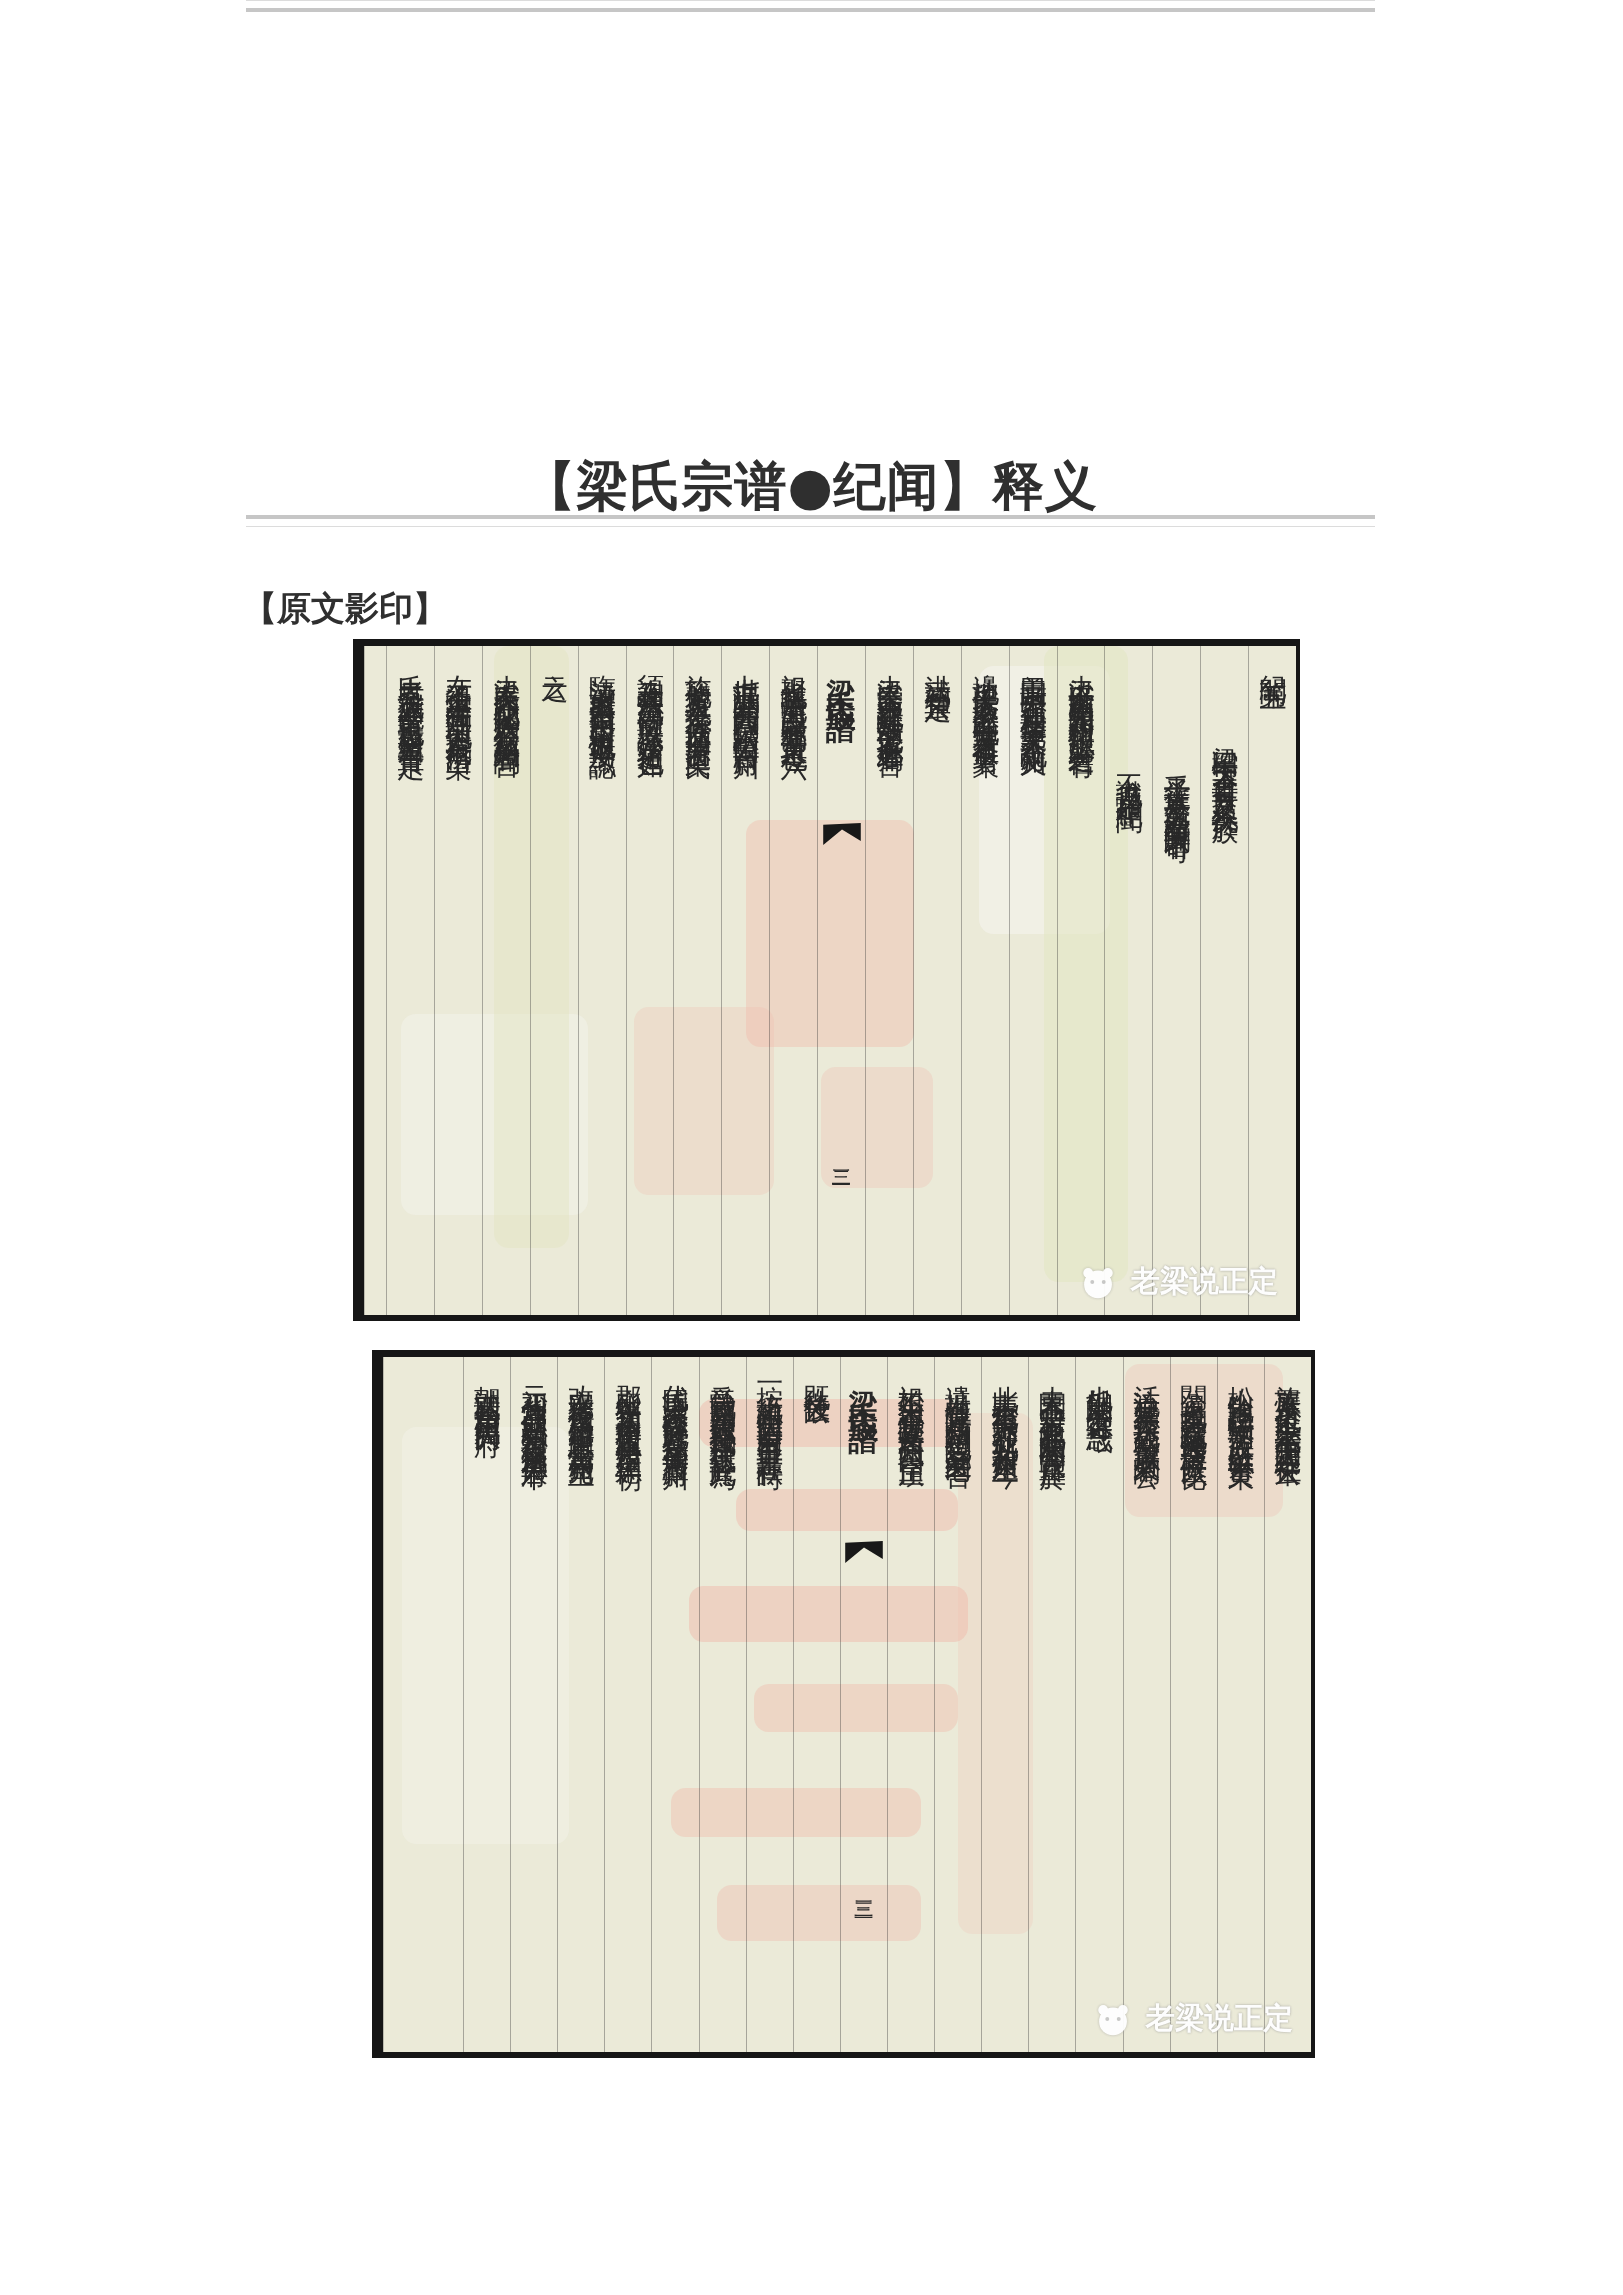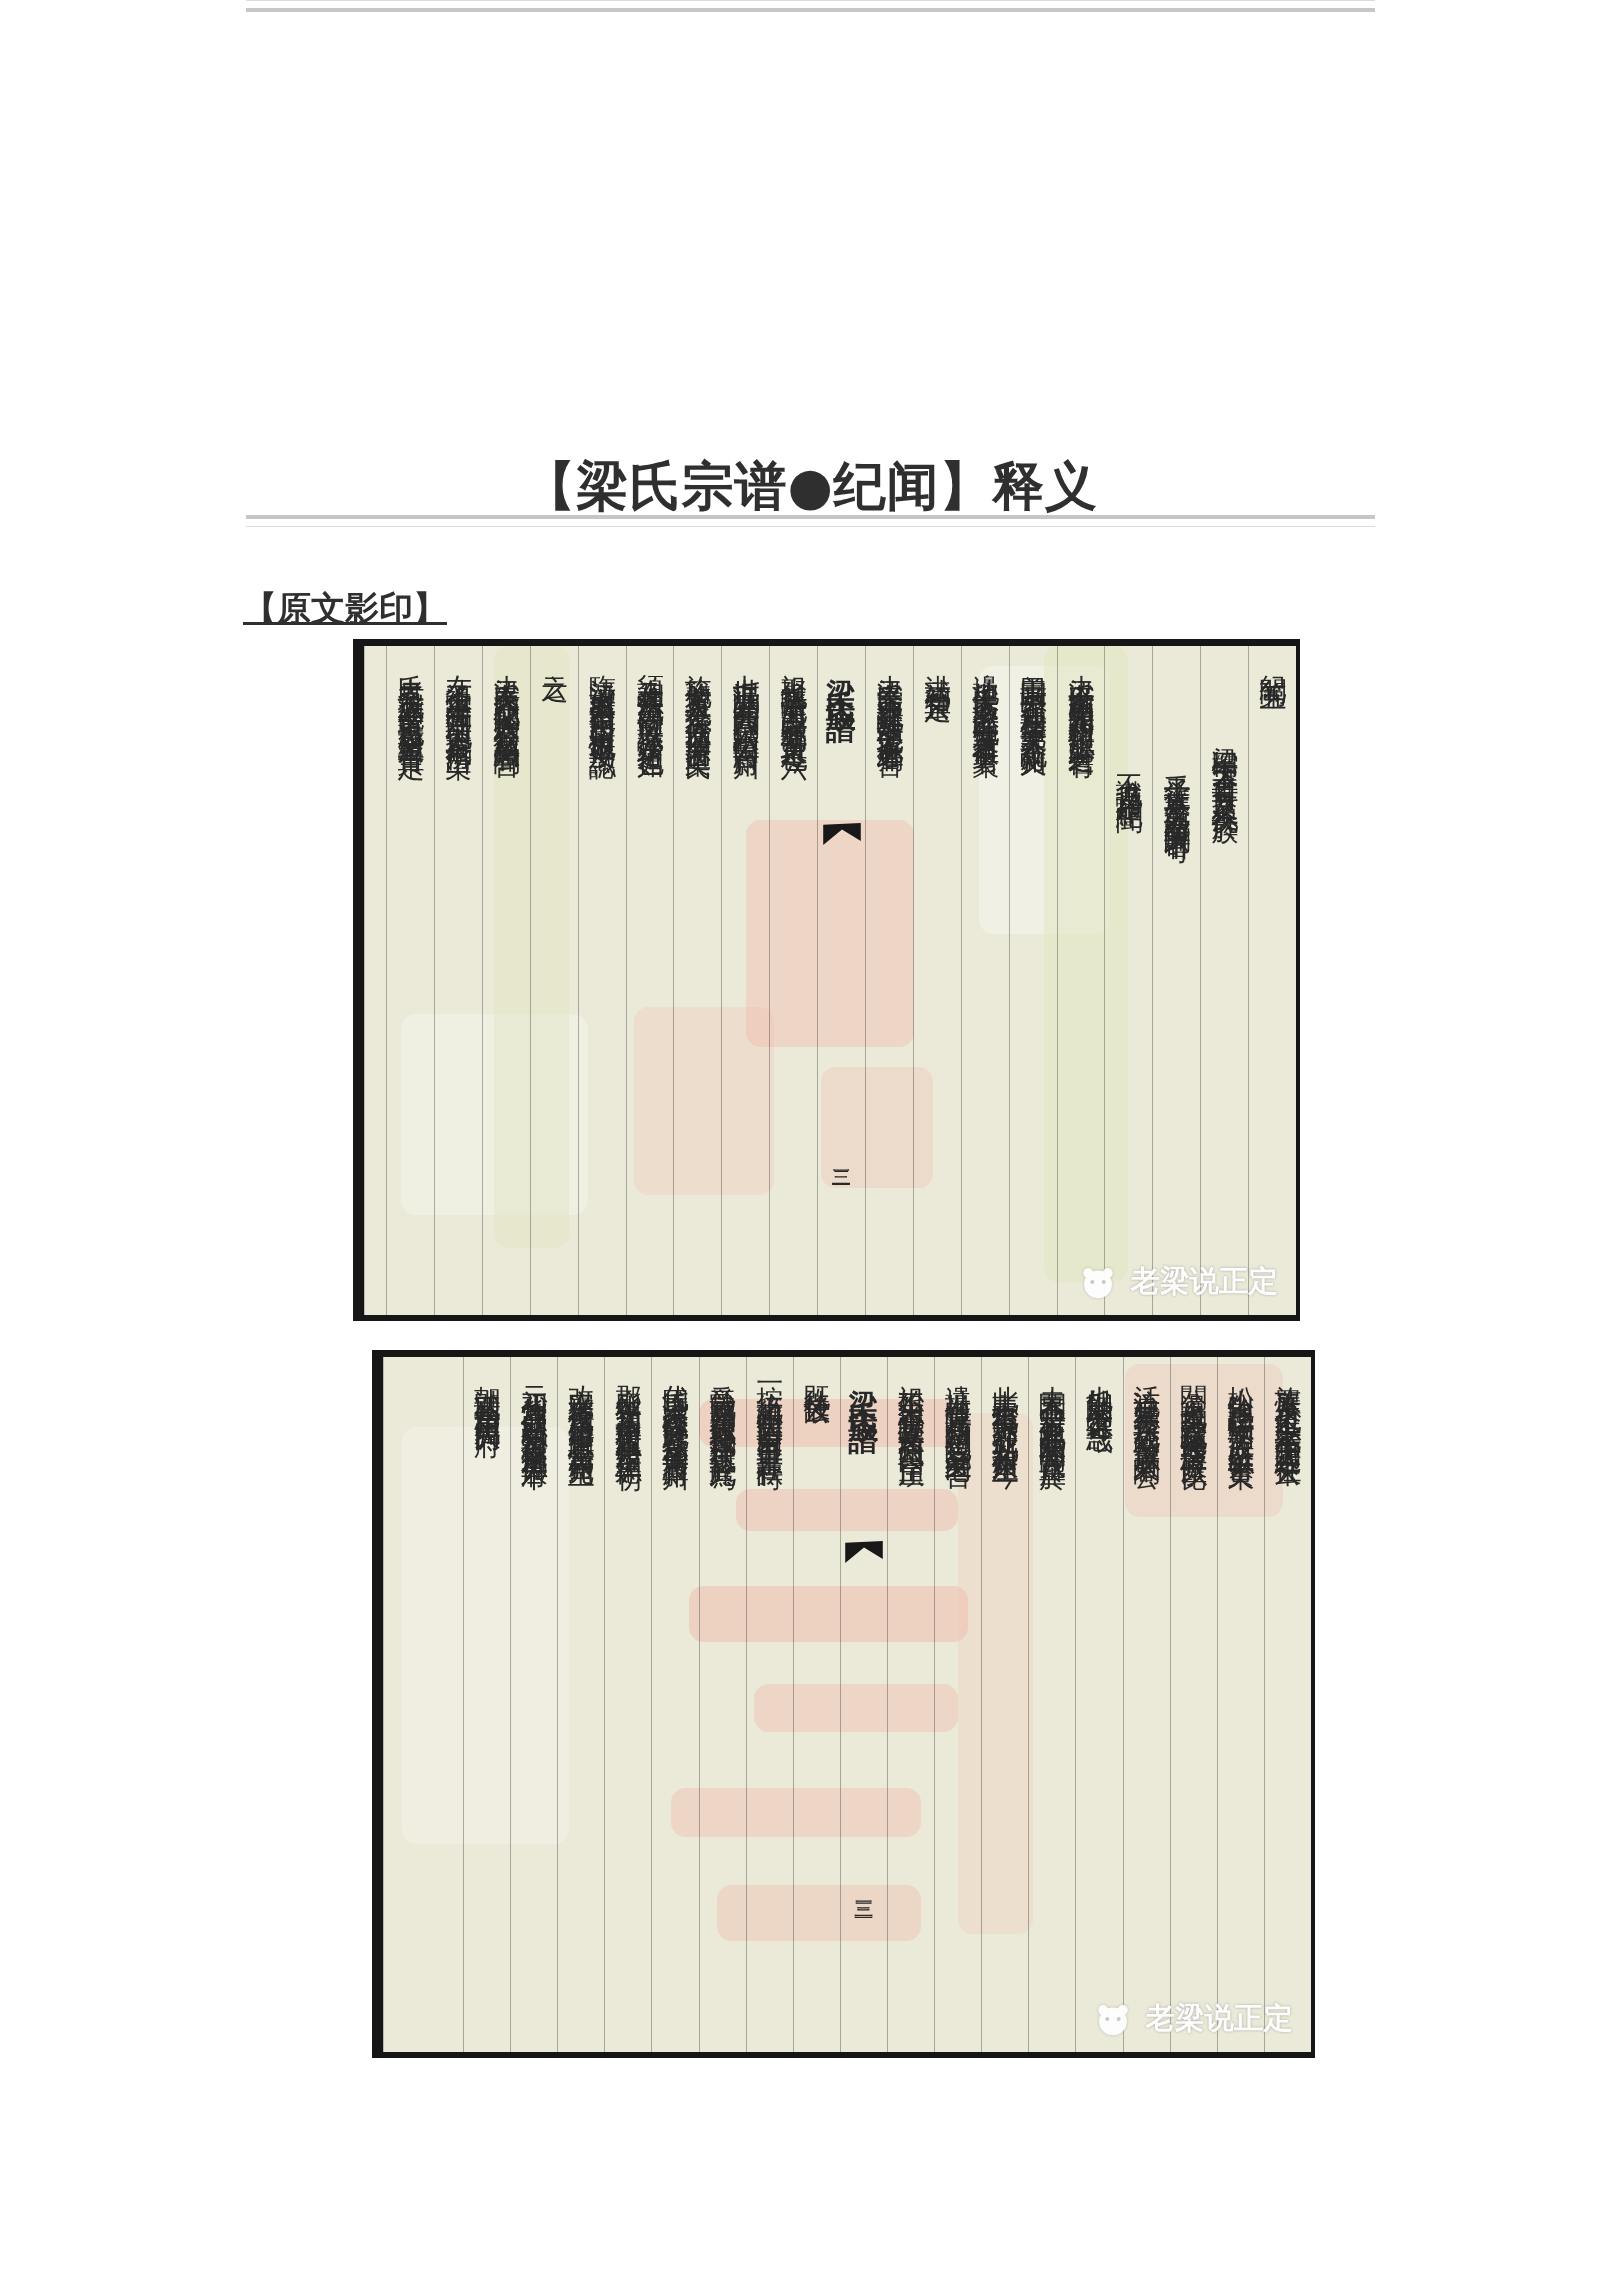--- a/index.html
+++ b/index.html
@@ -13,21 +13,21 @@
     font-family:"DejaVu Sans",sans-serif;overflow:hidden;
   }
   .rule{position:absolute;left:246px;width:1129px;height:7.4px;}
   .rule.top{border-top:1.6px solid var(--rulelight);border-bottom:4.1px solid var(--rule);}
   .rule.mid{border-top:4.1px solid var(--rule);border-bottom:1.6px solid var(--rulelight);}
   .page-title{
     position:absolute;left:246px;width:1129px;top:425px;height:52px;line-height:52px;
     text-align:center;font-size:52px;font-weight:bold;color:var(--heading);letter-spacing:0.8px;
   }
   .section-heading{
-    position:absolute;left:243px;top:558px;font-size:34px;font-weight:bold;color:var(--heading);text-decoration:underline;
+    position:absolute;left:243px;top:558px;font-size:34px;font-weight:bold;color:var(--heading);
   }
   .scan{
     position:absolute;background:var(--paper);box-sizing:border-box;
     border-top:7.4px solid var(--frame);border-bottom:6.5px solid var(--frame);
     border-left:11.5px solid var(--frame);border-right:4.9px solid var(--frame);
   }
   #scan1{left:353px;top:639px;width:947px;height:682px;}
   #scan2{left:372px;top:1350px;width:943px;height:708px;}
   .stains{position:absolute;inset:0;overflow:hidden;pointer-events:none;}
   .stain{position:absolute;border-radius:14.7px;}

